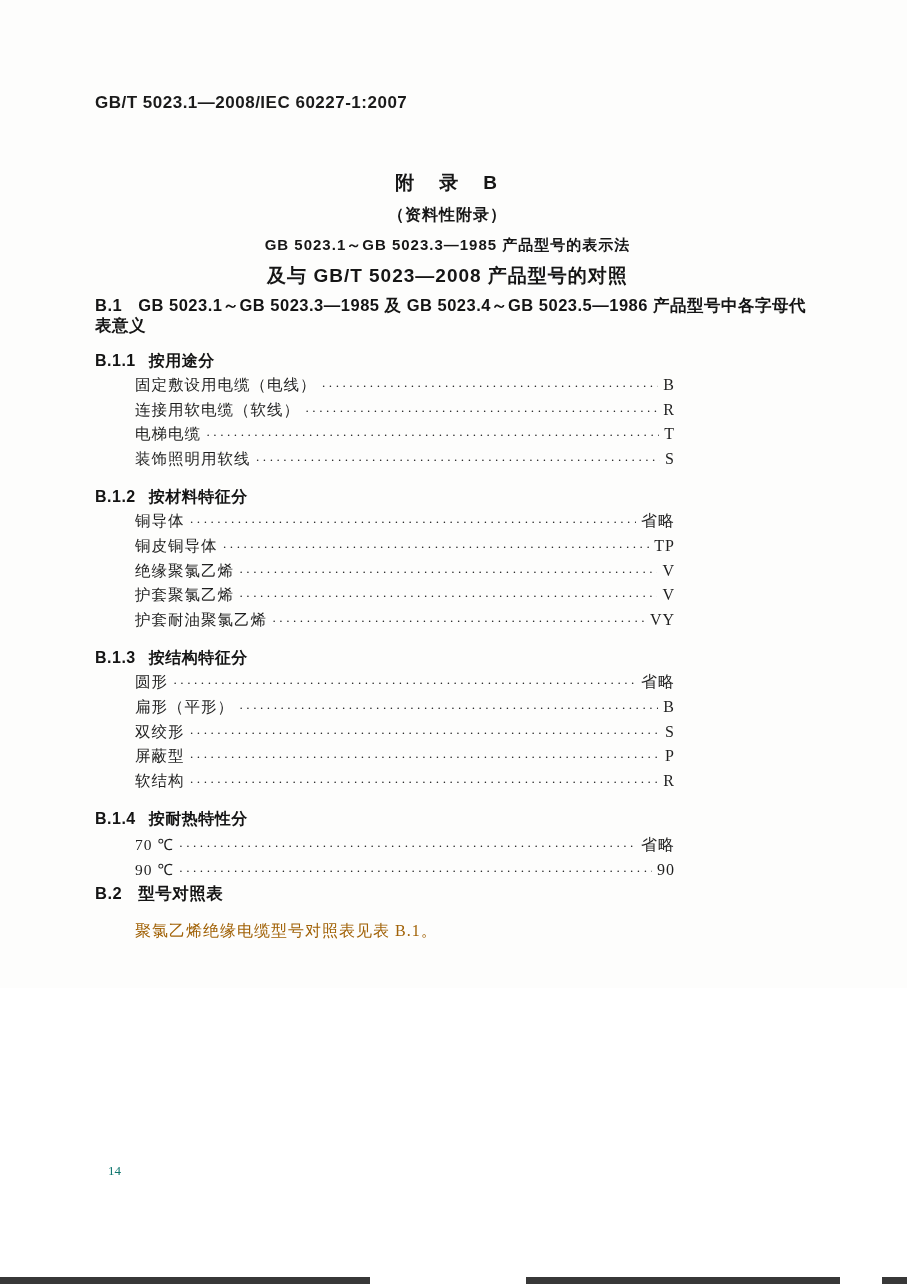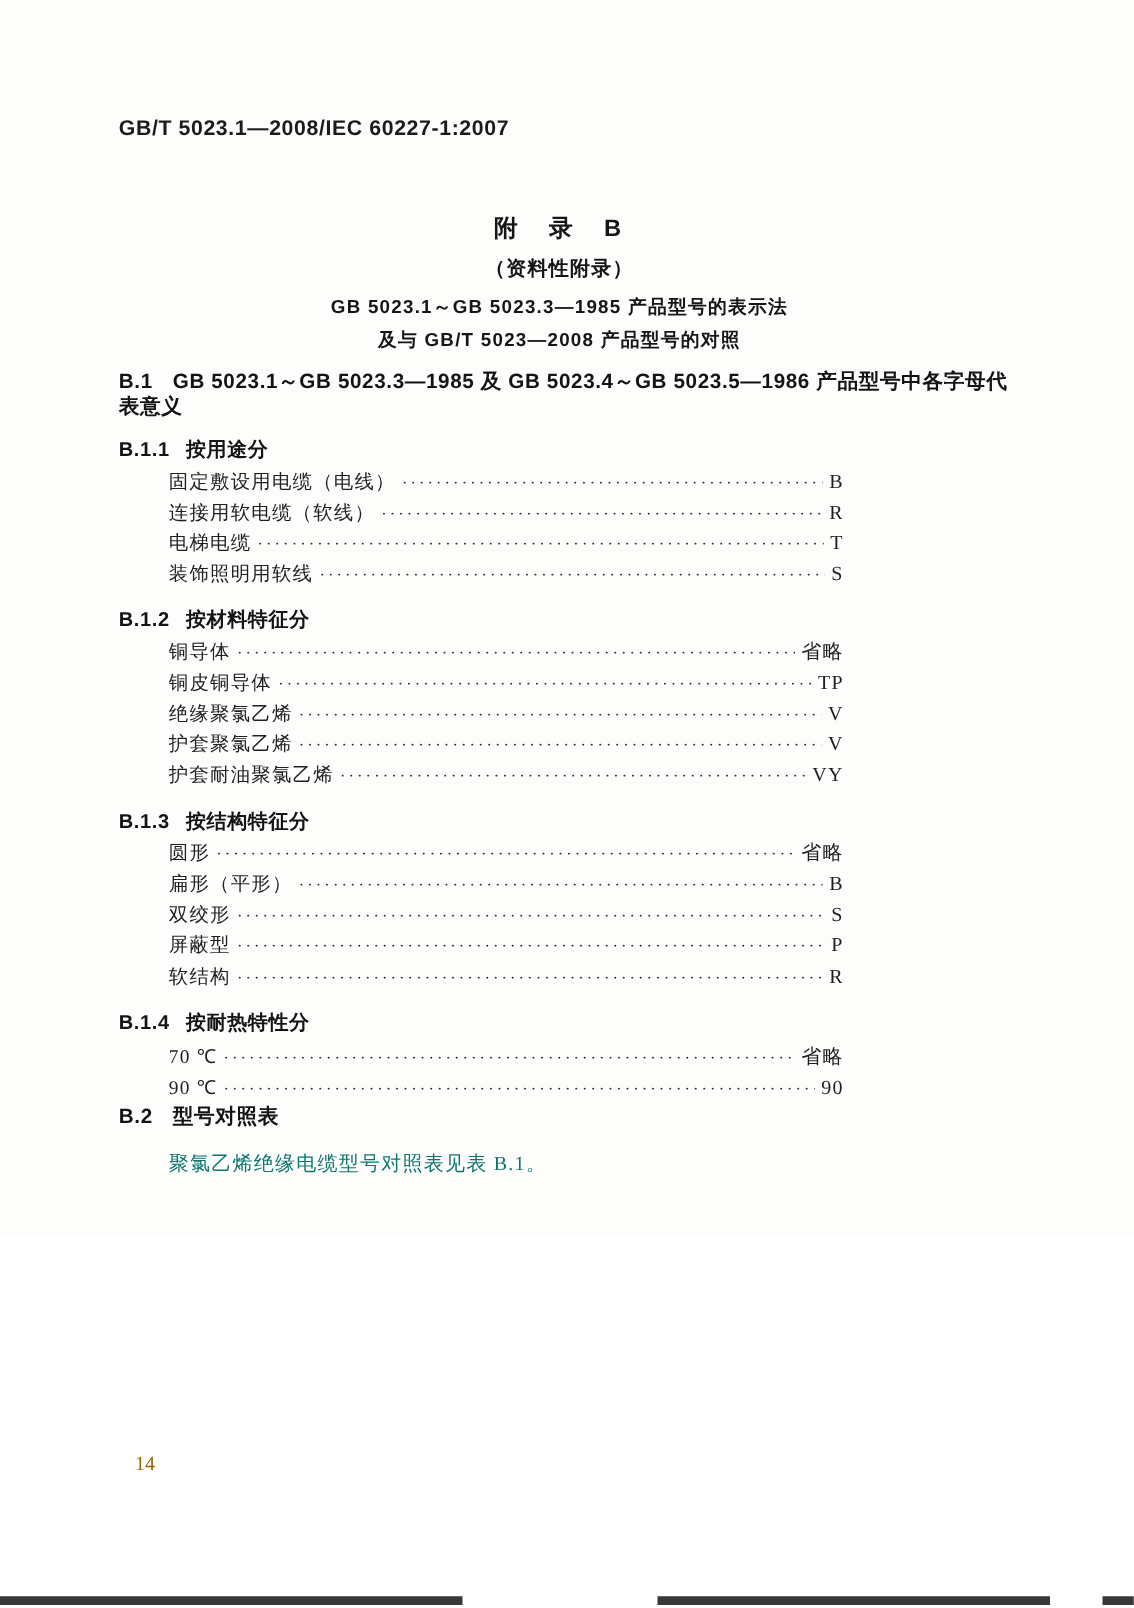--- a/index.html
+++ b/index.html
@@ -27,21 +27,21 @@
   
   .title-block {
     position: absolute; left: 0; top: 170px; width: 895px;
     text-align: center;
     font-family: "Liberation Sans", sans-serif;
     font-weight: bold; color: #161616;
   }
   .title-block .t1 { font-size: 19px; letter-spacing: 3px; }
   .title-block .t2 { font-size: 16px; margin-top: 9px; letter-spacing: 1px; }
   .title-block .t3 { font-size: 15px; margin-top: 10px; letter-spacing: 1px; }
-  .title-block .t4 { font-size: 15px; margin-top: 8px; letter-spacing: 1px; }
+  .title-block .t4 { font-size: 19px; margin-top: 8px; letter-spacing: 1px; }
 
   
   .content {
     position: absolute; left: 95px; top: 295px; width: 717px;
   }
   .h2 {
     font-family: "Liberation Sans", sans-serif;
     font-weight: bold; font-size: 16.5px; color: #141414;
     line-height: 20px; letter-spacing: 0.5px;
   }
@@ -72,27 +72,27 @@
     content: "··················································································································································································";
   }
   .entry .code {
     white-space: nowrap; font-size: 16px; letter-spacing: 1px;
     font-family: "Liberation Serif", serif;
   }
 
   .h2.b2 { }
   .para {
     margin-top: 18px; margin-left: 40px;
-    font-size: 16px; letter-spacing: 1px; color: #0f766e;
+    font-size: 16px; letter-spacing: 1px; color: #a16207;
   }
 
   
   .page-number {
     position: absolute; left: 108px; top: 1163px;
-    font-size: 16px; color: #a16207; text-align: center;
+    font-size: 13px; color: #0f766e; text-align: center;
   }
 
   
   .bottom-bar { position: absolute; height: 7px; top: 1277px; background: #383838; }
   .bar-1 { left: 0; width: 370px; }
   .bar-2 { left: 526px; width: 314px; }
   .bar-3 { left: 882px; width: 25px; }
 </style>
 </head>
 <body>

